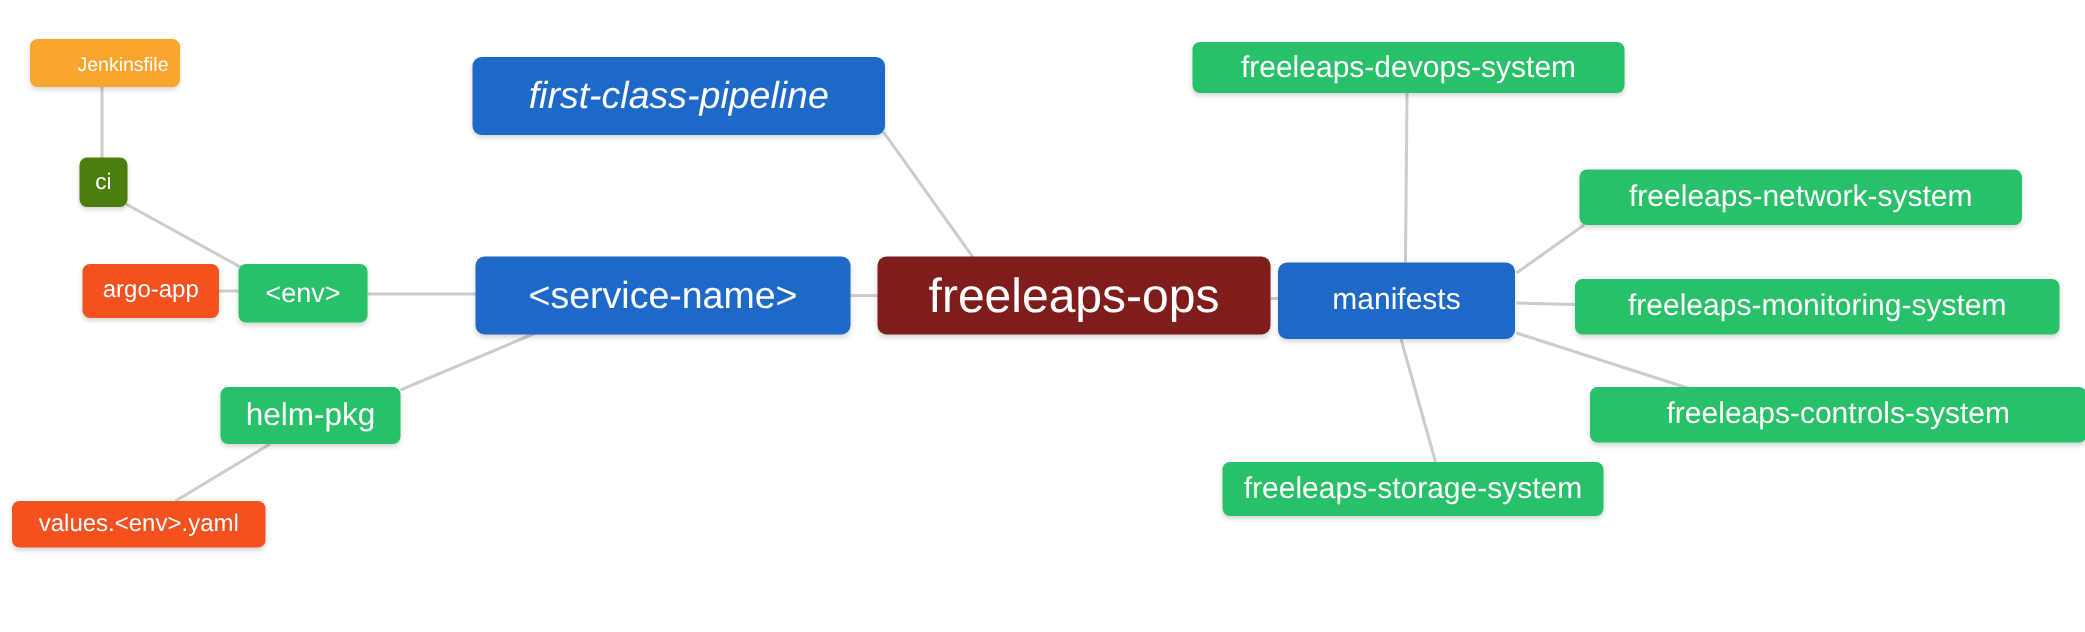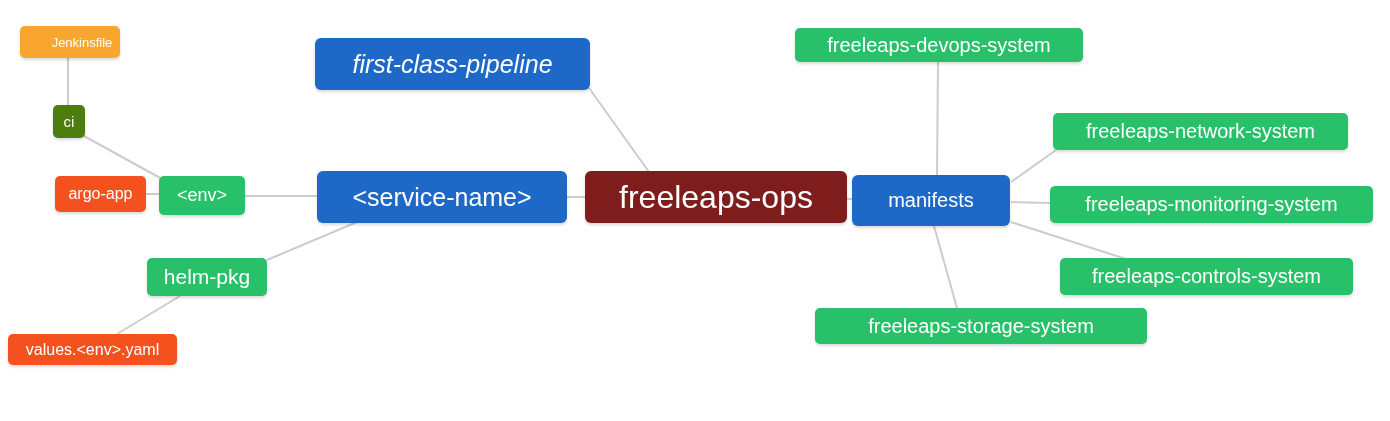--- a/index.html
+++ b/index.html
@@ -59,17 +59,17 @@
   <div class="node lg" style="left: 585px; top: 171px; width: 262px; height: 52px; font-size: 32px; background: #7f1d1d;">freeleaps-ops</div>
 
   <div class="node lg" style="left: 852px; top: 175px; width: 158px; height: 51px; font-size: 20px; background: rgb(30, 105, 199);">manifests</div>
 
   <div class="node" style="left: 795px; top: 28px; width: 288px; height: 34px; font-size: 20px; background: rgb(40, 193, 106);">freeleaps-devops-system</div>
 
   <div class="node" style="left: 1053px; top: 113px; width: 295px; height: 37px; font-size: 20px; background: rgb(40, 193, 106);">freeleaps-network-system</div>
 
   <div class="node" style="left: 1050px; top: 186px; width: 323px; height: 37px; font-size: 20px; background: rgb(40, 193, 106);">freeleaps-monitoring-system</div>
 
-  <div class="node" style="left: 1060px; top: 258px; width: 293px; height: 37px; font-size: 20px; background: rgb(40, 193, 106);">freeleaps-controls-system</div>
+  <div class="node" style="left: 1060px; top: 258px; width: 331px; height: 37px; font-size: 20px; background: rgb(40, 193, 106);">freeleaps-controls-system</div>
 
-  <div class="node" style="left: 815px; top: 308px; width: 332px; height: 36px; font-size: 20px; background: rgb(40, 193, 106);">freeleaps-storage-system</div>
+  <div class="node" style="left: 815px; top: 308px; width: 254px; height: 36px; font-size: 20px; background: rgb(40, 193, 106);">freeleaps-storage-system</div>
 
 </div>
 
 </body></html>

